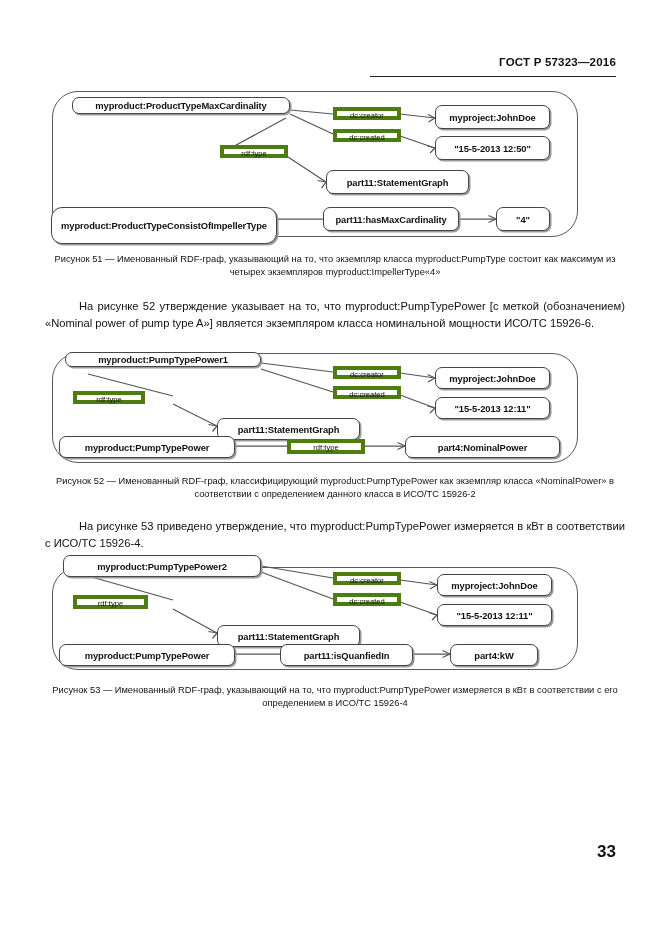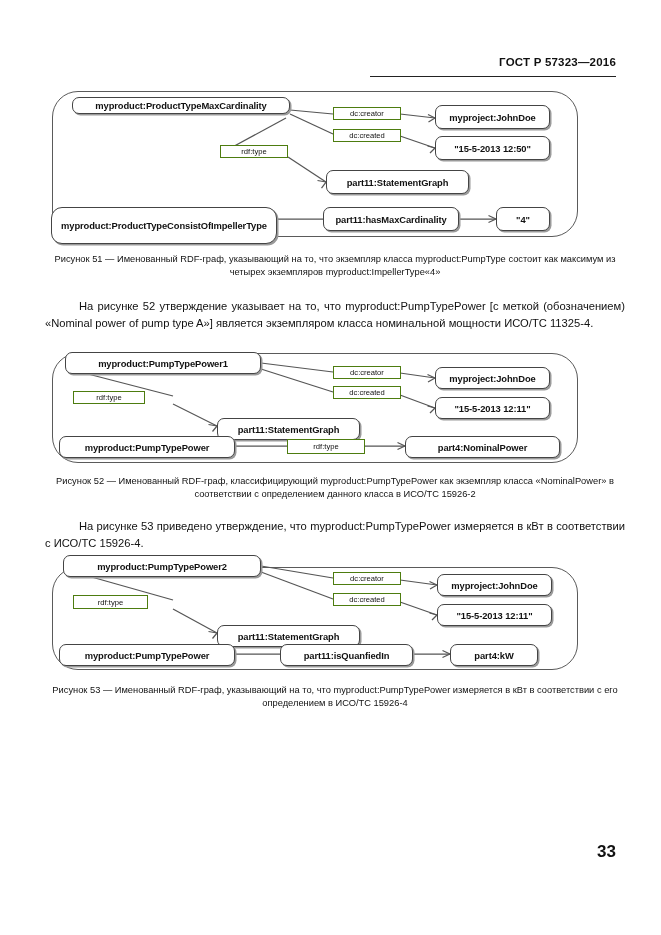--- a/index.html
+++ b/index.html
@@ -107,24 +107,23 @@
     z-index: 3;
   }
   .node.shadow {
     box-shadow: 1.5px 1.5px 0 0 #9a9a9a;
   }
 
   
   .pred {
     position: absolute;
     box-sizing: border-box;
-    border: 1px solid #4d7c0f;
+    border: 4px solid #4d7c0f;
     background: #ffffff;
     display: flex;
-    align-items: center;
     justify-content: center;
     font-size: 7.6px;
     color: #111;
     white-space: nowrap;
     z-index: 4;
   }
 
   svg.edges {
     position: absolute;
     left: 0;
@@ -210,21 +209,21 @@
 
     <div class="node shadow" style="left:451px; top:119px; width:54px; height:24px;">
       <span>"4"</span>
     </div>
 
   </div>
 </div>
 
 <div class="caption" style="top:253px;">Рисунок 51 — Именованный RDF-граф, указывающий на то, что экземпляр класса myproduct:PumpType состоит как максимум из четырех экземпляров myproduct:ImpellerType«4»</div>
 
-<div class="body-par" style="top:298px;">На рисунке 52 утверждение указывает на то, что myproduct:PumpTypePower [с меткой (обозначением) «Nominal power of pump type A»] является экземпляром класса номинальной мощности ИСО/ТС 11325-4.</div>
+<div class="body-par" style="top:298px;">На рисунке 52 утверждение указывает на то, что myproduct:PumpTypePower [с меткой (обозначением) «Nominal power of pump type A»] является экземпляром класса номинальной мощности ИСО/ТС 15926-6.</div>
 
 <div class="figure" style="top:348px; height:116px;">
   <div class="fig-canvas" style="height:116px;">
 
     <div class="graph-frame" style="left:7px; top:5px; width:526px; height:110px;"></div>
 
     <svg class="edges" width="580" height="116">
 
       <line x1="216" y1="15" x2="288" y2="24"></line>
 
@@ -240,21 +239,21 @@
 
       <line x1="128" y1="56" x2="172" y2="78"></line>
       <path d="M172,78 L163.5,76.5 M172,78 L167.5,83.5"></path>
 
       <line x1="190" y1="98" x2="242" y2="98"></line>
 
       <line x1="320" y1="98" x2="360" y2="98"></line>
       <path d="M360,98 L352.5,94.5 M360,98 L352.5,101.5"></path>
     </svg>
 
-    <div class="node shadow" style="left:20px; top:4px; width:196px; height:22px;">
+    <div class="node shadow" style="left:20px; top:4px; width:196px; height:15px;">
       <span>myproduct:PumpTypePower1</span>
     </div>
 
     <div class="pred" style="left:288px; top:18px; width:68px; height:13px;">
       <span>dc:creator</span>
     </div>
 
     <div class="pred" style="left:288px; top:38px; width:68px; height:13px;">
       <span>dc:created</span>
     </div>

